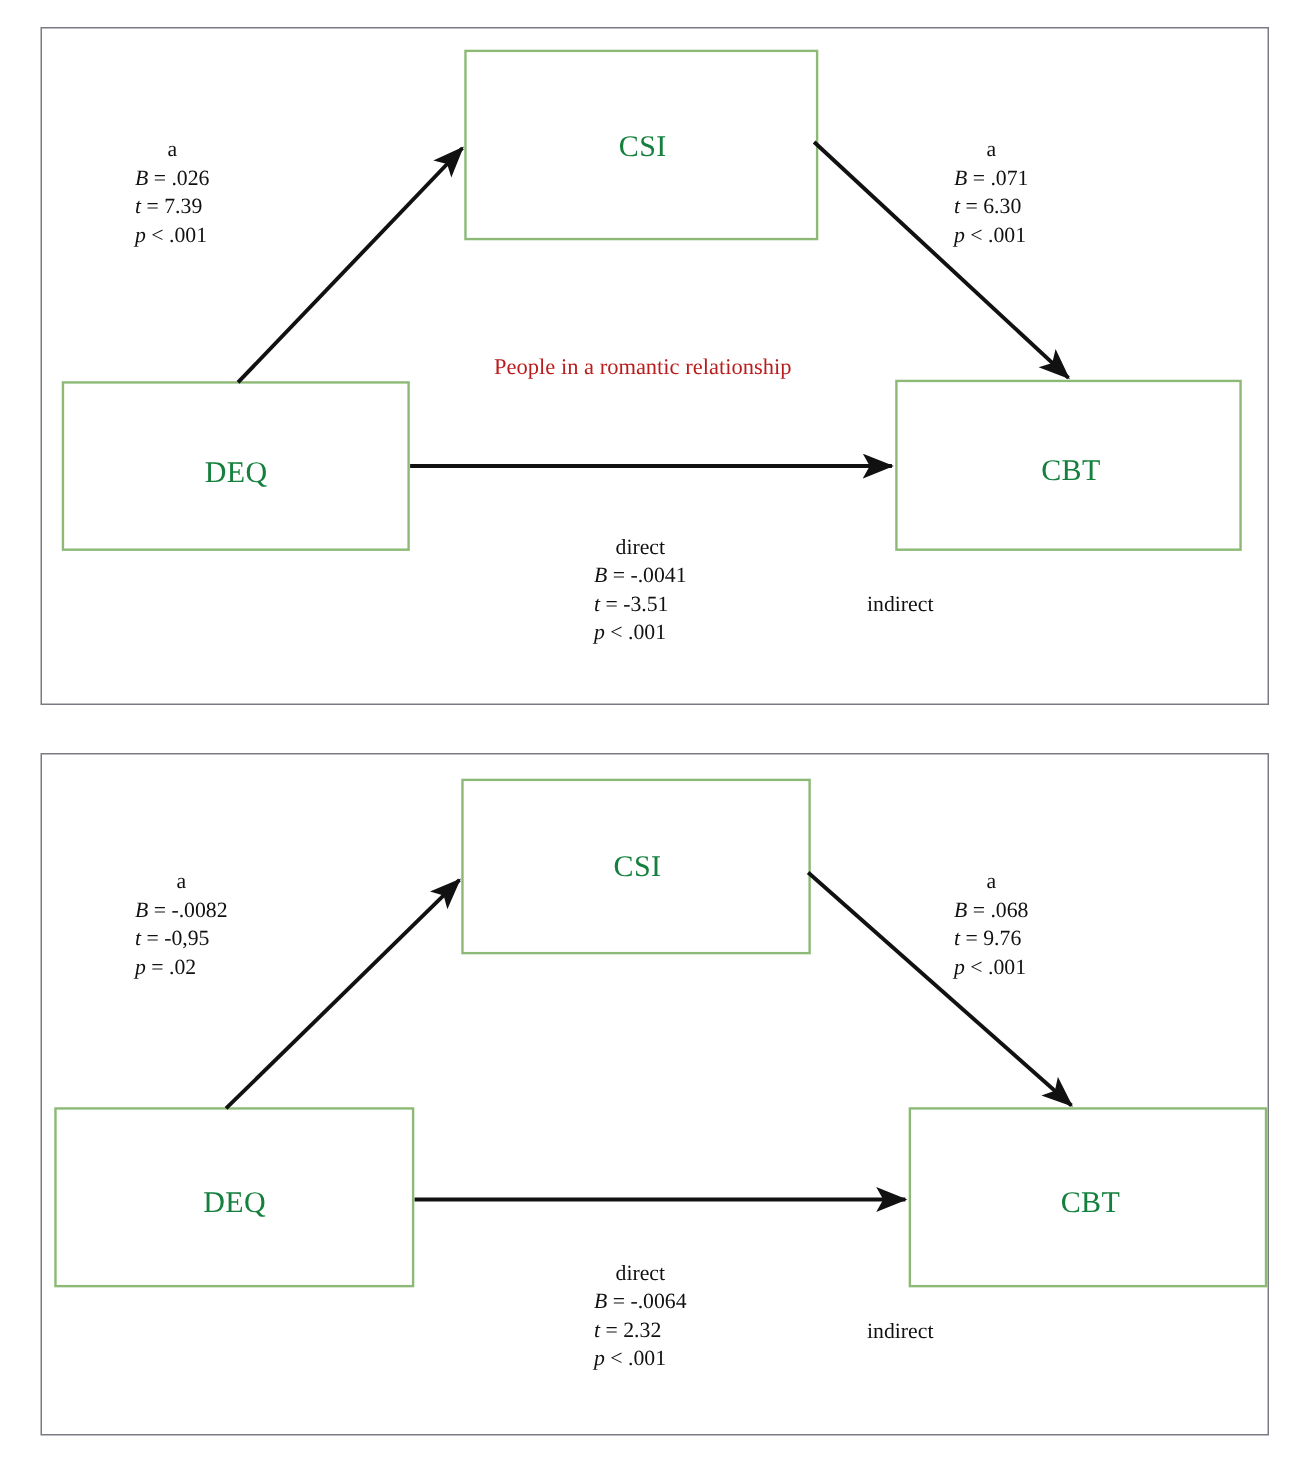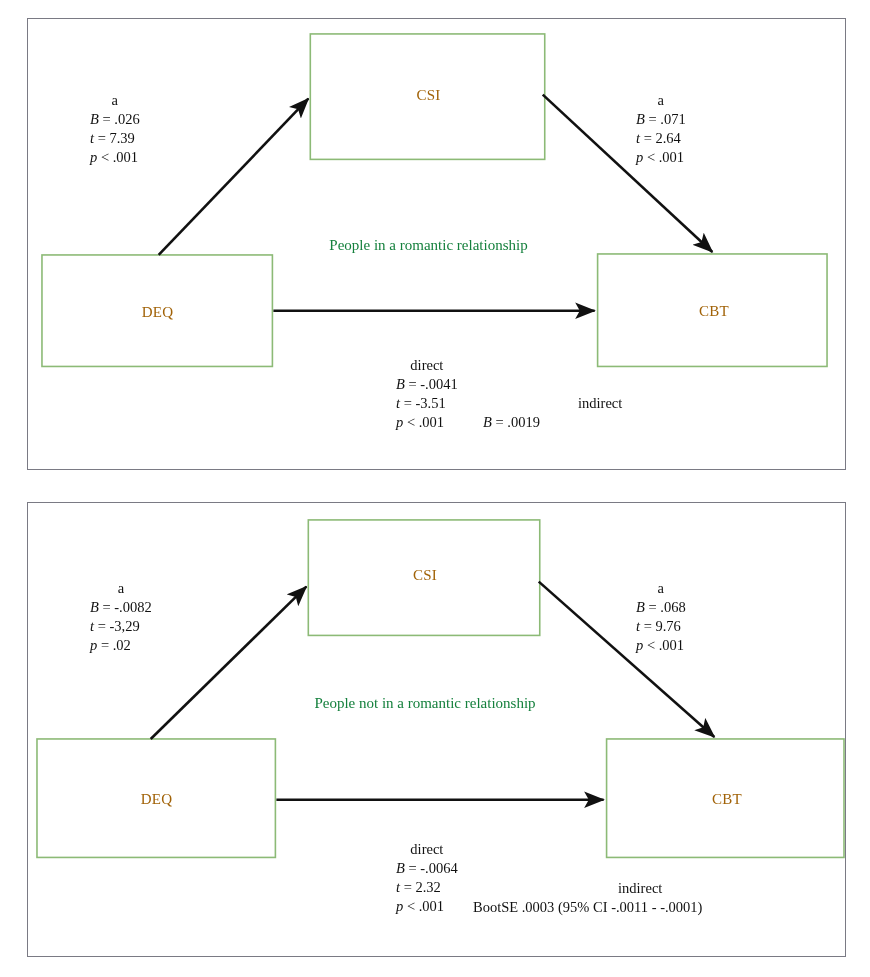--- a/index.html
+++ b/index.html
@@ -36,24 +36,24 @@
     position: absolute;
     left: 0;
     top: 0;
     width: 100%;
     height: 100%;
     overflow: visible;
   }
   .node-label {
     position: absolute;
     text-align: center;
-    font-size: 15px;
+    font-size: 20px;
     letter-spacing: 0.3px;
     white-space: nowrap;
-    color: #a16207;
+    color: #15803d;
   }
   .stat-block {
     position: absolute;
     font-size: 14.5px;
     line-height: 1.32;
     white-space: nowrap;
     color: #111111;
   }
   .stat-block .stat-title {
     display: block;
@@ -62,21 +62,21 @@
   }
   .stat-block .stat-line {
     display: block;
     text-align: left;
   }
   .stat-block.align-left .stat-title { text-align: center; }
   .caption-text {
     position: absolute;
     font-size: 15px;
     white-space: nowrap;
-    color: #15803d;
+    color: #b91c1c;
     text-align: center;
   }
   .ital { font-style: italic; }
 </style>
 </head>
 <body>
 
 <div id="figure-root">
 
   <div class="panel-frame" id="panel-romantic">
@@ -115,39 +115,37 @@
         <span>= 7.39</span></span>
       <span class="stat-line"><span class="ital">p</span>
         <span>&lt; .001</span></span>
     </div>
 
     <div class="stat-block align-left" style="left:608px; top:72px;">
       <span class="stat-title">a</span>
       <span class="stat-line"><span class="ital">B</span>
         <span>= .071</span></span>
       <span class="stat-line"><span class="ital">t</span>
-        <span>= 2.64</span></span>
+        <span>= 6.30</span></span>
       <span class="stat-line"><span class="ital">p</span>
         <span>&lt; .001</span></span>
     </div>
 
     <div class="stat-block align-left" style="left:368px; top:337px;">
       <span class="stat-title">direct</span>
       <span class="stat-line"><span class="ital">B</span>
         <span>= -.0041</span></span>
       <span class="stat-line"><span class="ital">t</span>
         <span>= -3.51</span></span>
       <span class="stat-line"><span class="ital">p</span>
         <span>&lt; .001</span></span>
     </div>
 
     <div class="stat-block" style="left:455px; top:375px;">
       <span class="stat-title" style="margin-left:95px;">indirect</span>
-      <span class="stat-line"><span class="ital">B</span>
-        <span>= .0019</span></span>
     </div>
   </div>
 
   <div class="panel-frame" id="panel-single">
 
     <svg class="panel-canvas" viewBox="0 0 819 455" preserveAspectRatio="none">
       <defs>
         <marker id="arrowA2" markerWidth="9" markerHeight="9" refX="7.5" refY="3.2" orient="auto" markerUnits="strokeWidth">
           <path d="M0,0 L8,3.2 L0,6.4 L1.8,3.2 Z" fill="#111111"></path>
         </marker>
@@ -163,28 +161,27 @@
 
       <line x1="512" y1="79" x2="688" y2="235" stroke="#111111" stroke-width="2.6" marker-end="url(#arrowA2)"></line>
 
       <line x1="249" y1="298" x2="577" y2="298" stroke="#111111" stroke-width="2.6" marker-end="url(#arrowA2)"></line>
     </svg>
 
     <div class="node-label" style="left:281px; top:64px; width:232px;">CSI</div>
     <div class="node-label" style="left:9px; top:288px; width:239px;">DEQ</div>
     <div class="node-label" style="left:580px; top:288px; width:238px;">CBT</div>
 
-    <div class="caption-text" style="left:261px; top:192px; width:272px;">People not in a romantic relationship</div>
 
     <div class="stat-block align-left" style="left:62px; top:76px;">
       <span class="stat-title">a</span>
       <span class="stat-line"><span class="ital">B</span>
         <span>= -.0082</span></span>
       <span class="stat-line"><span class="ital">t</span>
-        <span>= -3,29</span></span>
+        <span>= -0,95</span></span>
       <span class="stat-line"><span class="ital">p</span>
         <span>= .02</span></span>
     </div>
 
     <div class="stat-block align-left" style="left:608px; top:76px;">
       <span class="stat-title">a</span>
       <span class="stat-line"><span class="ital">B</span>
         <span>= .068</span></span>
       <span class="stat-line"><span class="ital">t</span>
         <span>= 9.76</span></span>
@@ -197,17 +194,16 @@
       <span class="stat-line"><span class="ital">B</span>
         <span>= -.0064</span></span>
       <span class="stat-line"><span class="ital">t</span>
         <span>= 2.32</span></span>
       <span class="stat-line"><span class="ital">p</span>
         <span>&lt; .001</span></span>
     </div>
 
     <div class="stat-block" style="left:445px; top:376px;">
       <span class="stat-title" style="margin-left:105px;">indirect</span>
-      <span class="stat-line">BootSE .0003 (95% CI -.0011 - -.0001)</span>
     </div>
   </div>
 
 </div>
 
 </body></html>

